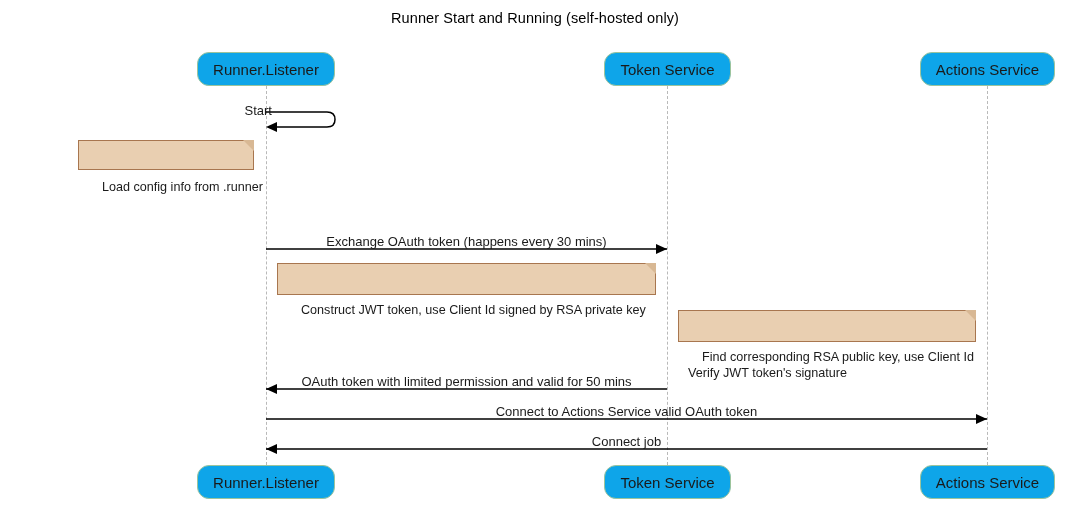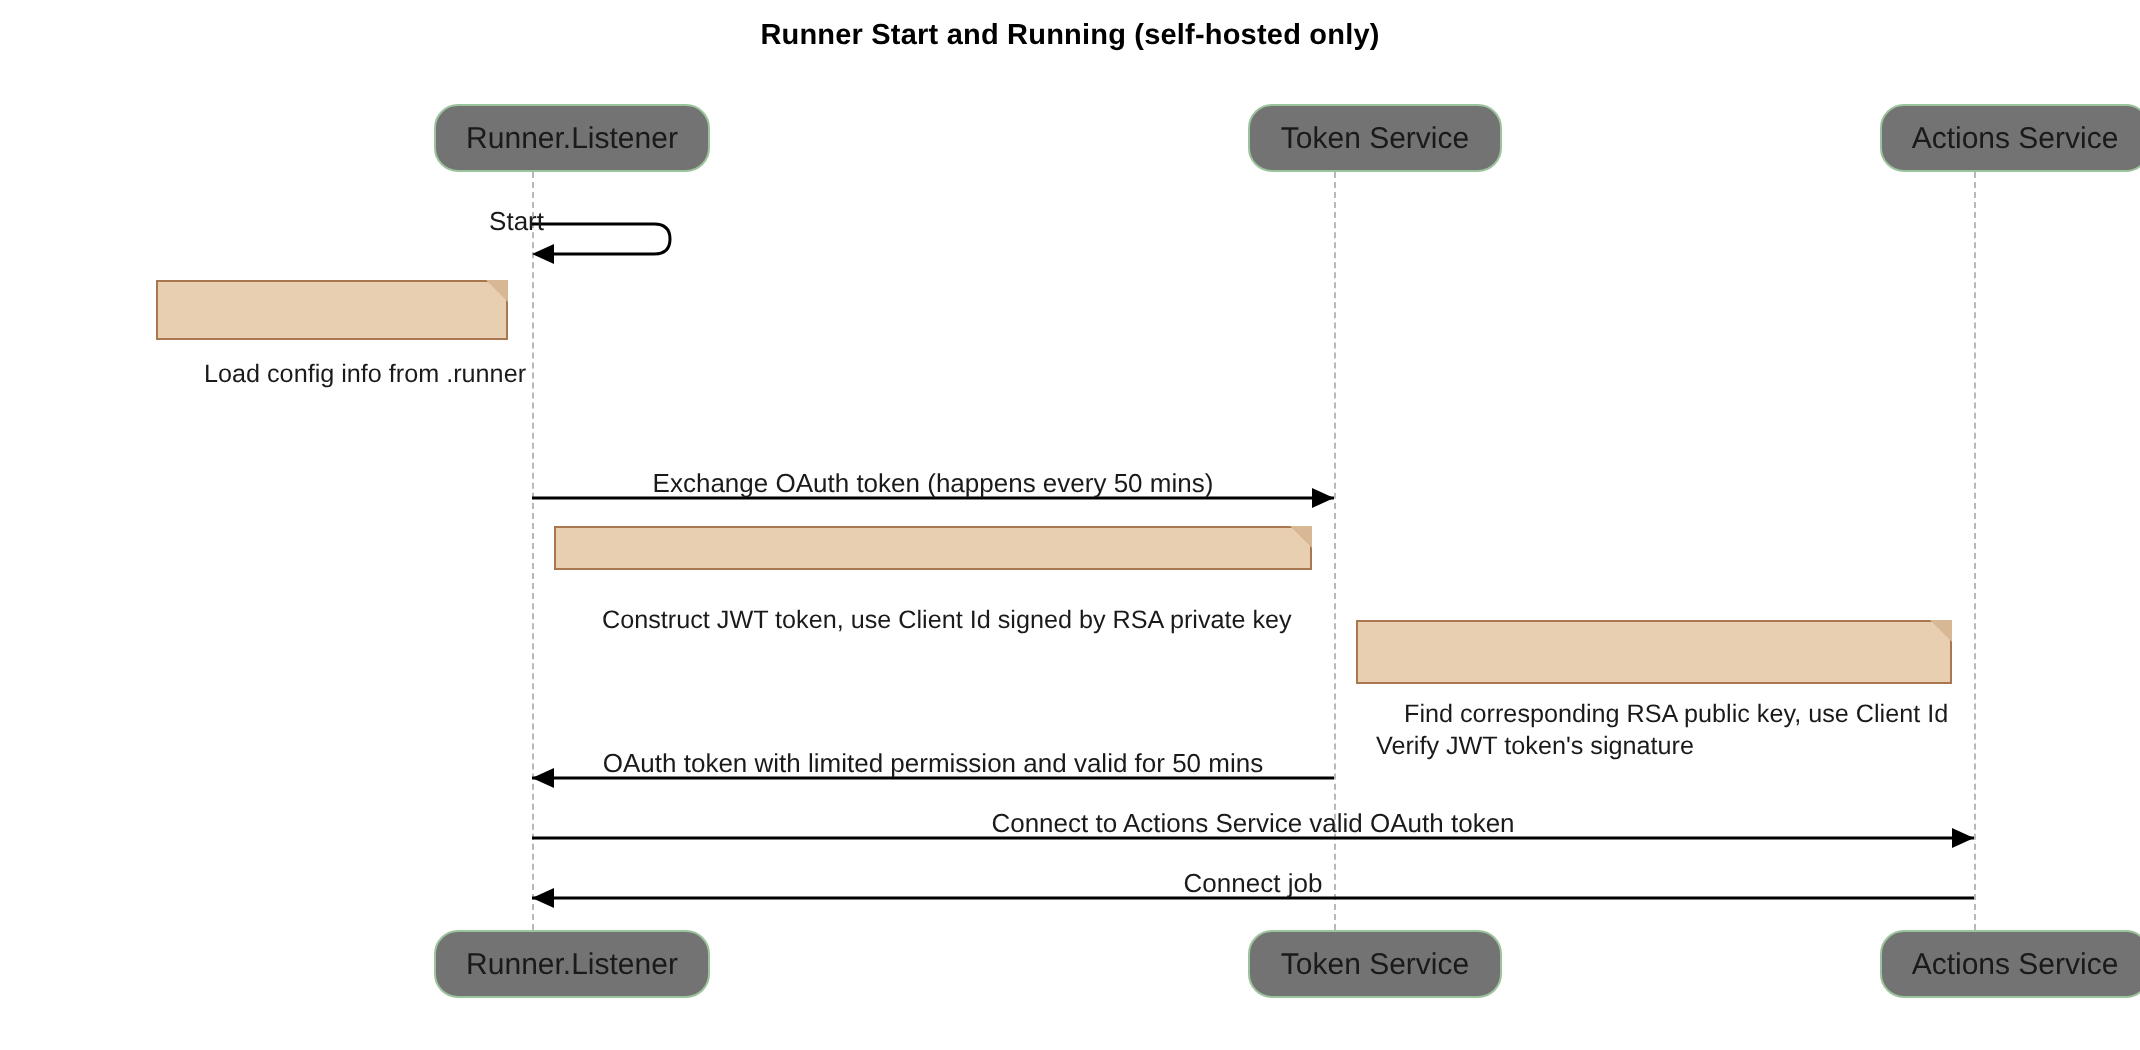--- a/index.html
+++ b/index.html
@@ -20,38 +20,37 @@
     width: 1070px;
     height: 525px;
   }
   .diagram-title {
     position: absolute;
     left: 0;
     top: 10px;
     width: 1070px;
     text-align: center;
     font-size: 14.5px;
-    font-weight: bold;
+    font-weight: normal;
     color: #000000;
     letter-spacing: 0.1px;
   }
   .participant {
     position: absolute;
     box-sizing: border-box;
-    background: #737373;
+    background: #0ea5e9;
     border: 1px solid #9cc49c;
     border-radius: 12px;
     color: #1a1a1a;
     font-size: 15px;
     display: flex;
     align-items: center;
     justify-content: center;
     height: 34px;
     white-space: nowrap;
-    margin-left: 20px;
   }
   .lifeline {
     position: absolute;
     width: 0;
     border-left: 1.4px dashed #b9b9b9;
   }
   .note {
     position: absolute;
     box-sizing: border-box;
     background: #e9cfb1;
@@ -138,30 +137,30 @@
         <line x1="266" y1="419" x2="987" y2="419" stroke="#000000" stroke-width="1.5"></line>
         <polygon points="987,419 976,414 976,424" fill="#000000"></polygon>
       </g>
       <g>
         <line x1="987" y1="449" x2="266" y2="449" stroke="#000000" stroke-width="1.5"></line>
         <polygon points="266,449 277,444 277,454" fill="#000000"></polygon>
       </g>
     </svg>
 
   <div class="msg-label right-align" id="label-msg-start" style="left: 228px; top: 103px; width: 44px;">Start</div>
-  <div class="msg-label" id="label-msg-exchange-oauth" style="left: 266px; width: 401px; top: 234px;">Exchange OAuth token (happens every 50 mins)</div>
+  <div class="msg-label" id="label-msg-exchange-oauth" style="left: 266px; width: 401px; top: 234px;">Exchange OAuth token (happens every 30 mins)</div>
   <div class="msg-label" id="label-msg-oauth-token-return" style="left: 266px; width: 401px; top: 374px;">OAuth token with limited permission and valid for 50 mins</div>
   <div class="msg-label" id="label-msg-connect-actions" style="left: 266px; width: 721px; top: 404px;">Connect to Actions Service valid OAuth token</div>
   <div class="msg-label" id="label-msg-workflow-job" style="left: 266px; width: 721px; top: 434px;">Connect job</div>
 
   <div class="note" id="note-0" style="left: 78px; top: 140px; width: 176px; height: 30px;">
     <span class="fold"></span>
     <span class="note-text">Load config info from .runner</span>
   </div>
-  <div class="note" id="note-2" style="left: 277px; top: 263px; width: 379px; height: 22px;">
+  <div class="note" id="note-2" style="left: 277px; top: 263px; width: 379px; height: 32px;">
     <span class="fold"></span>
     <span class="note-text">Construct JWT token, use Client Id signed by RSA private key</span>
   </div>
   <div class="note" id="note-3" style="left: 678px; top: 310px; width: 298px; height: 32px;">
     <span class="fold"></span>
     <span class="note-text">Find corresponding RSA public key, use Client Id
 Verify JWT token's signature</span>
   </div>
 
 </div>

